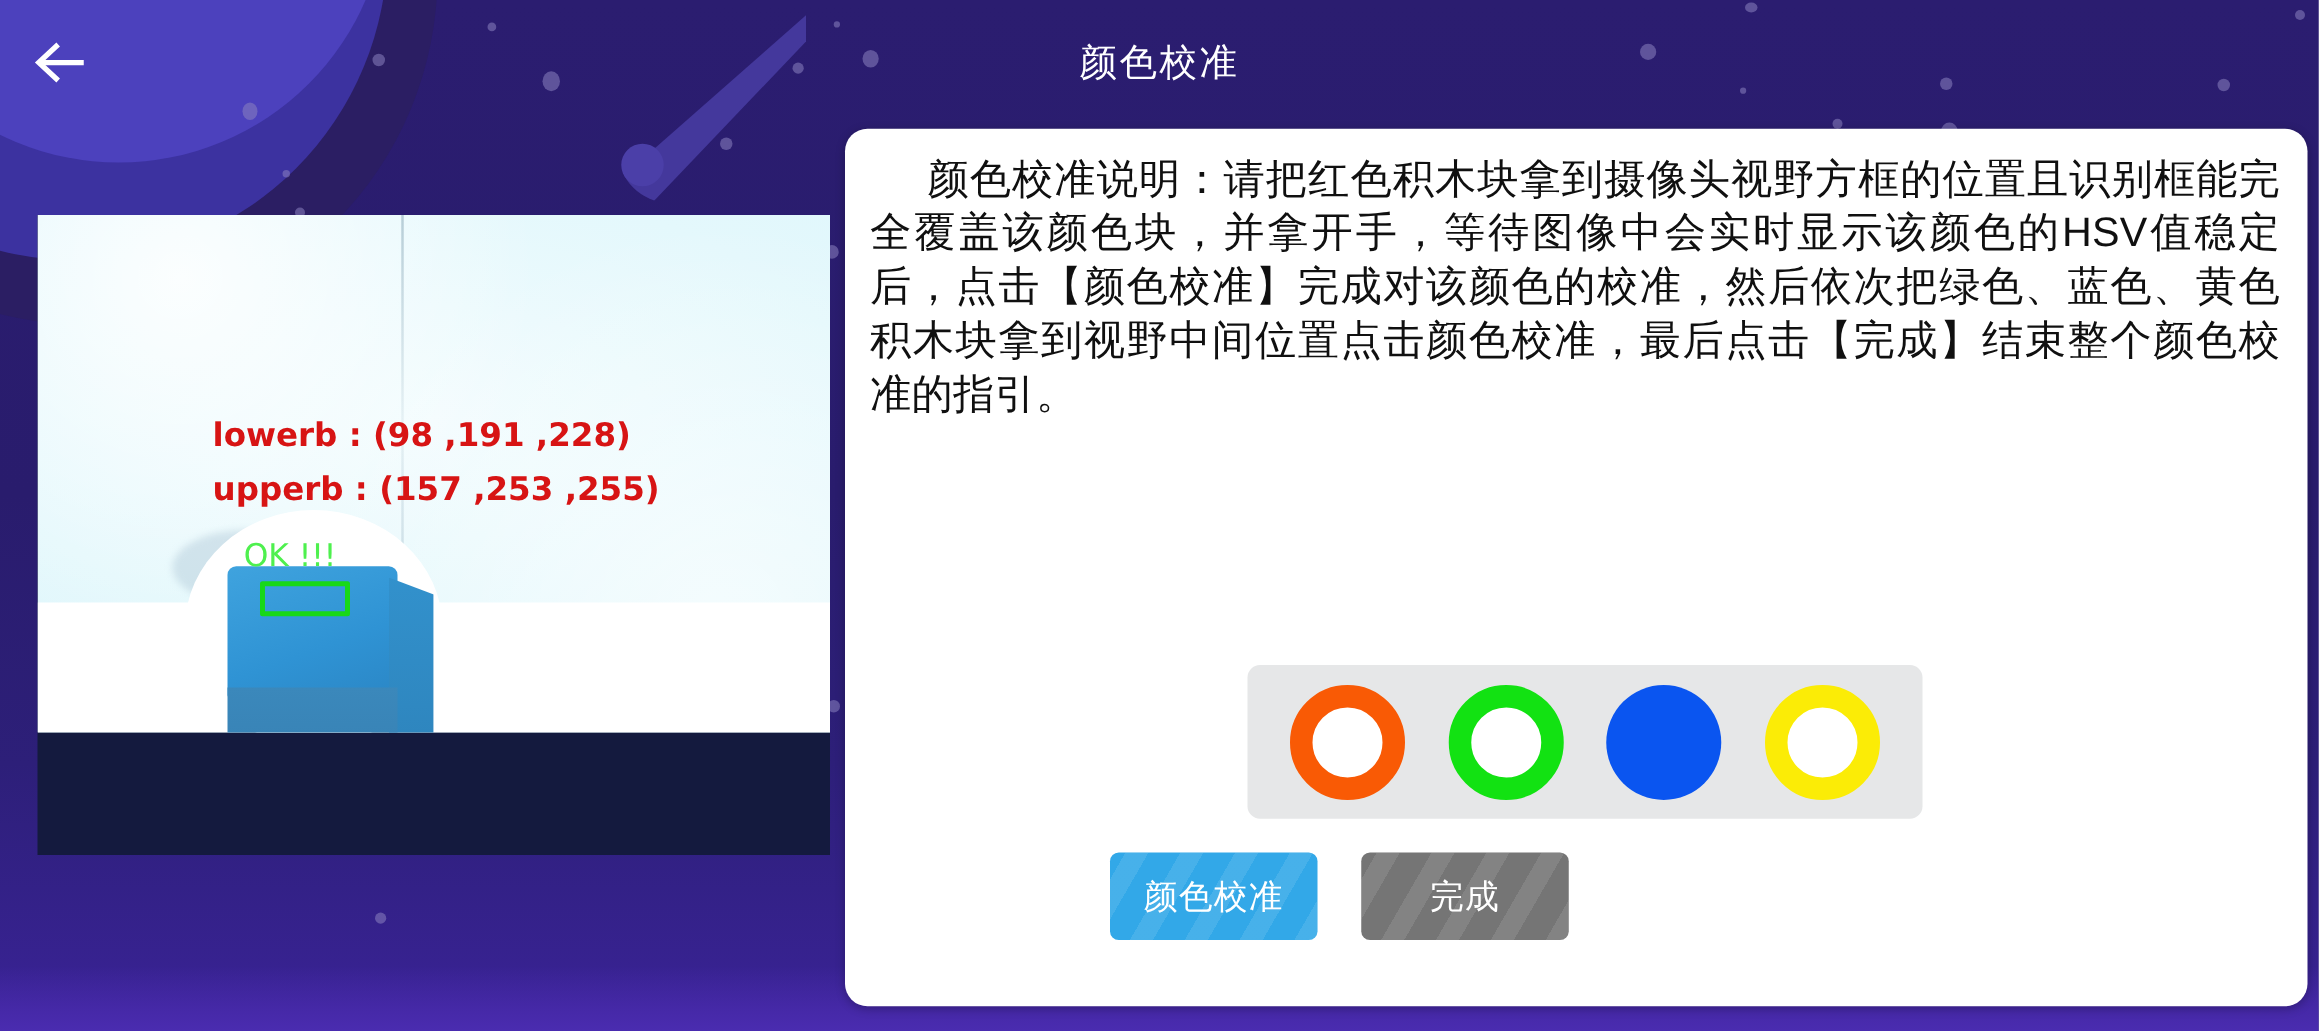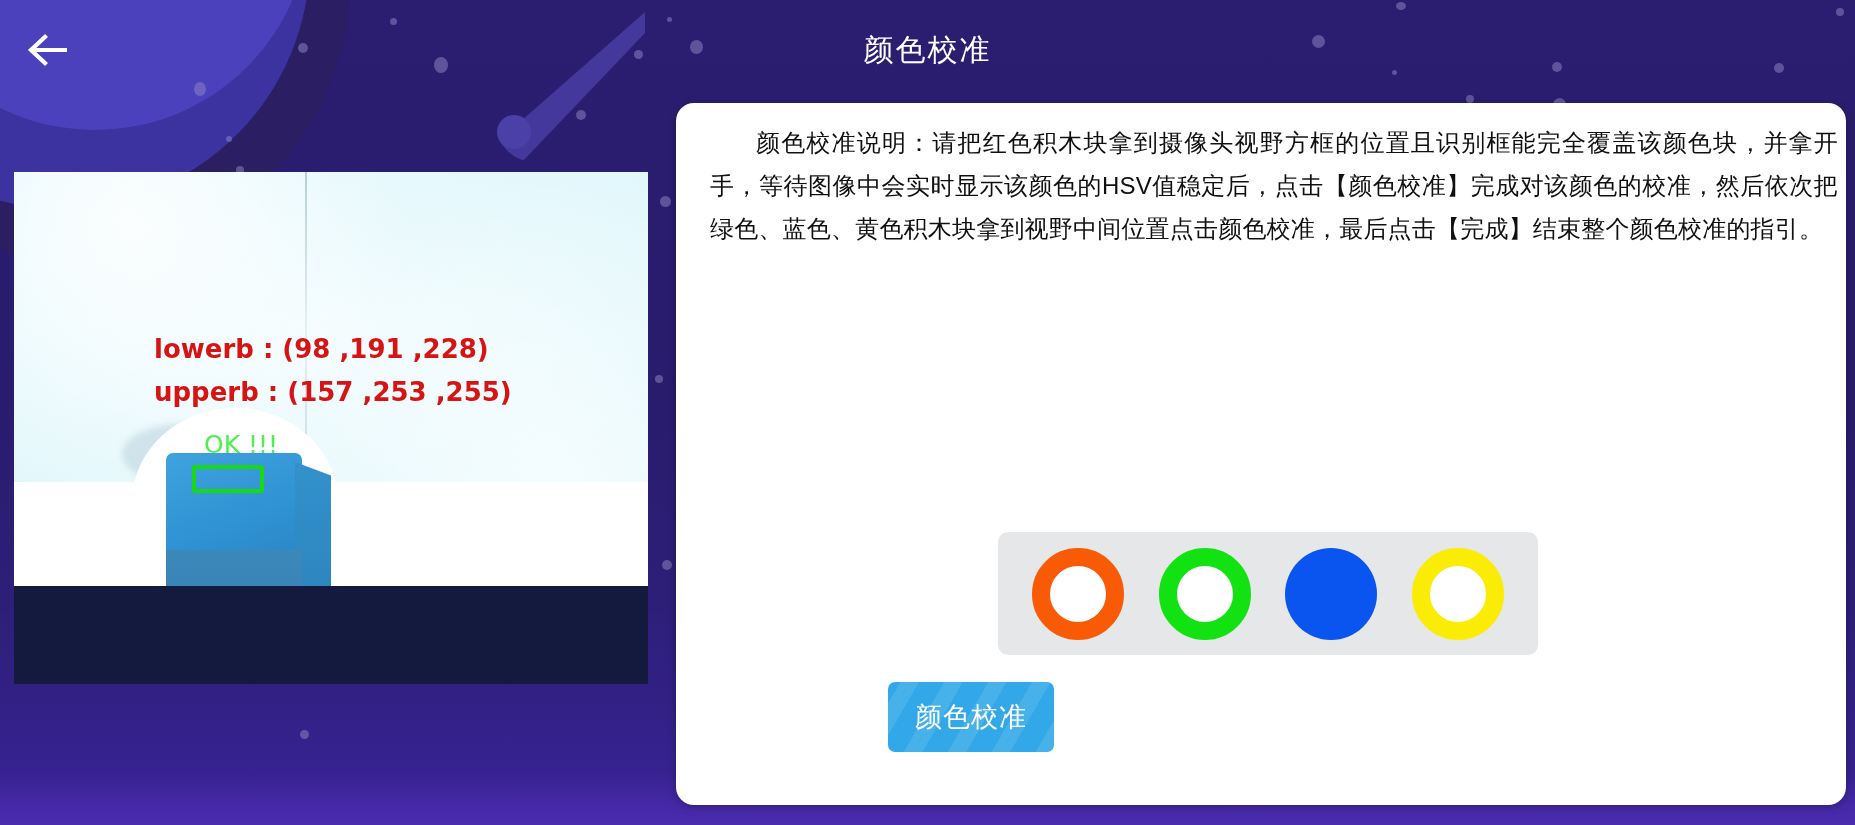--- a/index.html
+++ b/index.html
@@ -94,21 +94,21 @@
     left: 0; top: 30px; width: 100%;
     text-align: center;
     color: #ffffff;
     font-size: 30px;
     letter-spacing: 2px;
   }
 
   
   .camera-wrap {
     position: absolute;
-    left: 14px; top: 172px;
+    left: 30px; top: 172px;
     width: 634px; height: 512px;
     background: #141a3e;
     z-index: 4;
     overflow: hidden;
   }
   .camera-feed {
     position: absolute;
     left: 0; top: 0;
     width: 634px; height: 414px;
     background:
@@ -185,21 +185,20 @@
     font-weight: 600;
     white-space: nowrap;
   }
   .ov-status {
     position: absolute;
     left: 165px; top: 258px;
     color: #4ef04e;
     font-family: "DejaVu Sans", sans-serif;
     font-size: 25px;
     white-space: nowrap;
-    margin-left: 25px;
   }
   .detect-box {
     position: absolute;
     left: 178px; top: 293px;
     width: 72px; height: 28px;
     border: 4px solid #18d818;
     border-radius: 2px;
   }
 
   
@@ -207,24 +206,24 @@
     position: absolute;
     left: 676px; top: 103px;
     width: 1170px; height: 702px;
     background: #ffffff;
     border-radius: 18px;
     box-shadow: 0 2px 8px rgba(0,0,0,.25);
     z-index: 4;
   }
   .instructions {
     position: absolute;
-    left: 34px; top: 18px;
+    left: 20px; top: 18px;
     width: 1128px;
     color: #101010;
-    font-size: 24px;
+    font-size: 33px;
     line-height: 43px;
     text-indent: 46px;
     text-align: justify;
     letter-spacing: .2px;
   }
 
   
   .swatch-panel {
     position: absolute;
     left: 322px; top: 429px;
@@ -360,16 +359,19 @@
       <div class="swatch ring" style="border:18px solid #f95a05;"></div>
       <div class="swatch ring" style="border:18px solid #12e212;"></div>
       <div class="swatch filled" style="background:#0a55f0;"></div>
       <div class="swatch ring" style="border:18px solid #fbec06;"></div>
     </div>
 
     <div class="btn-row">
       <button class="btn btn-primary">
         <span>颜色校准</span>
       </button>
+      <button class="btn btn-secondary">
+        <span>完成</span>
+      </button>
     </div>
   </div>
 
 </div>
 
 </body></html>

